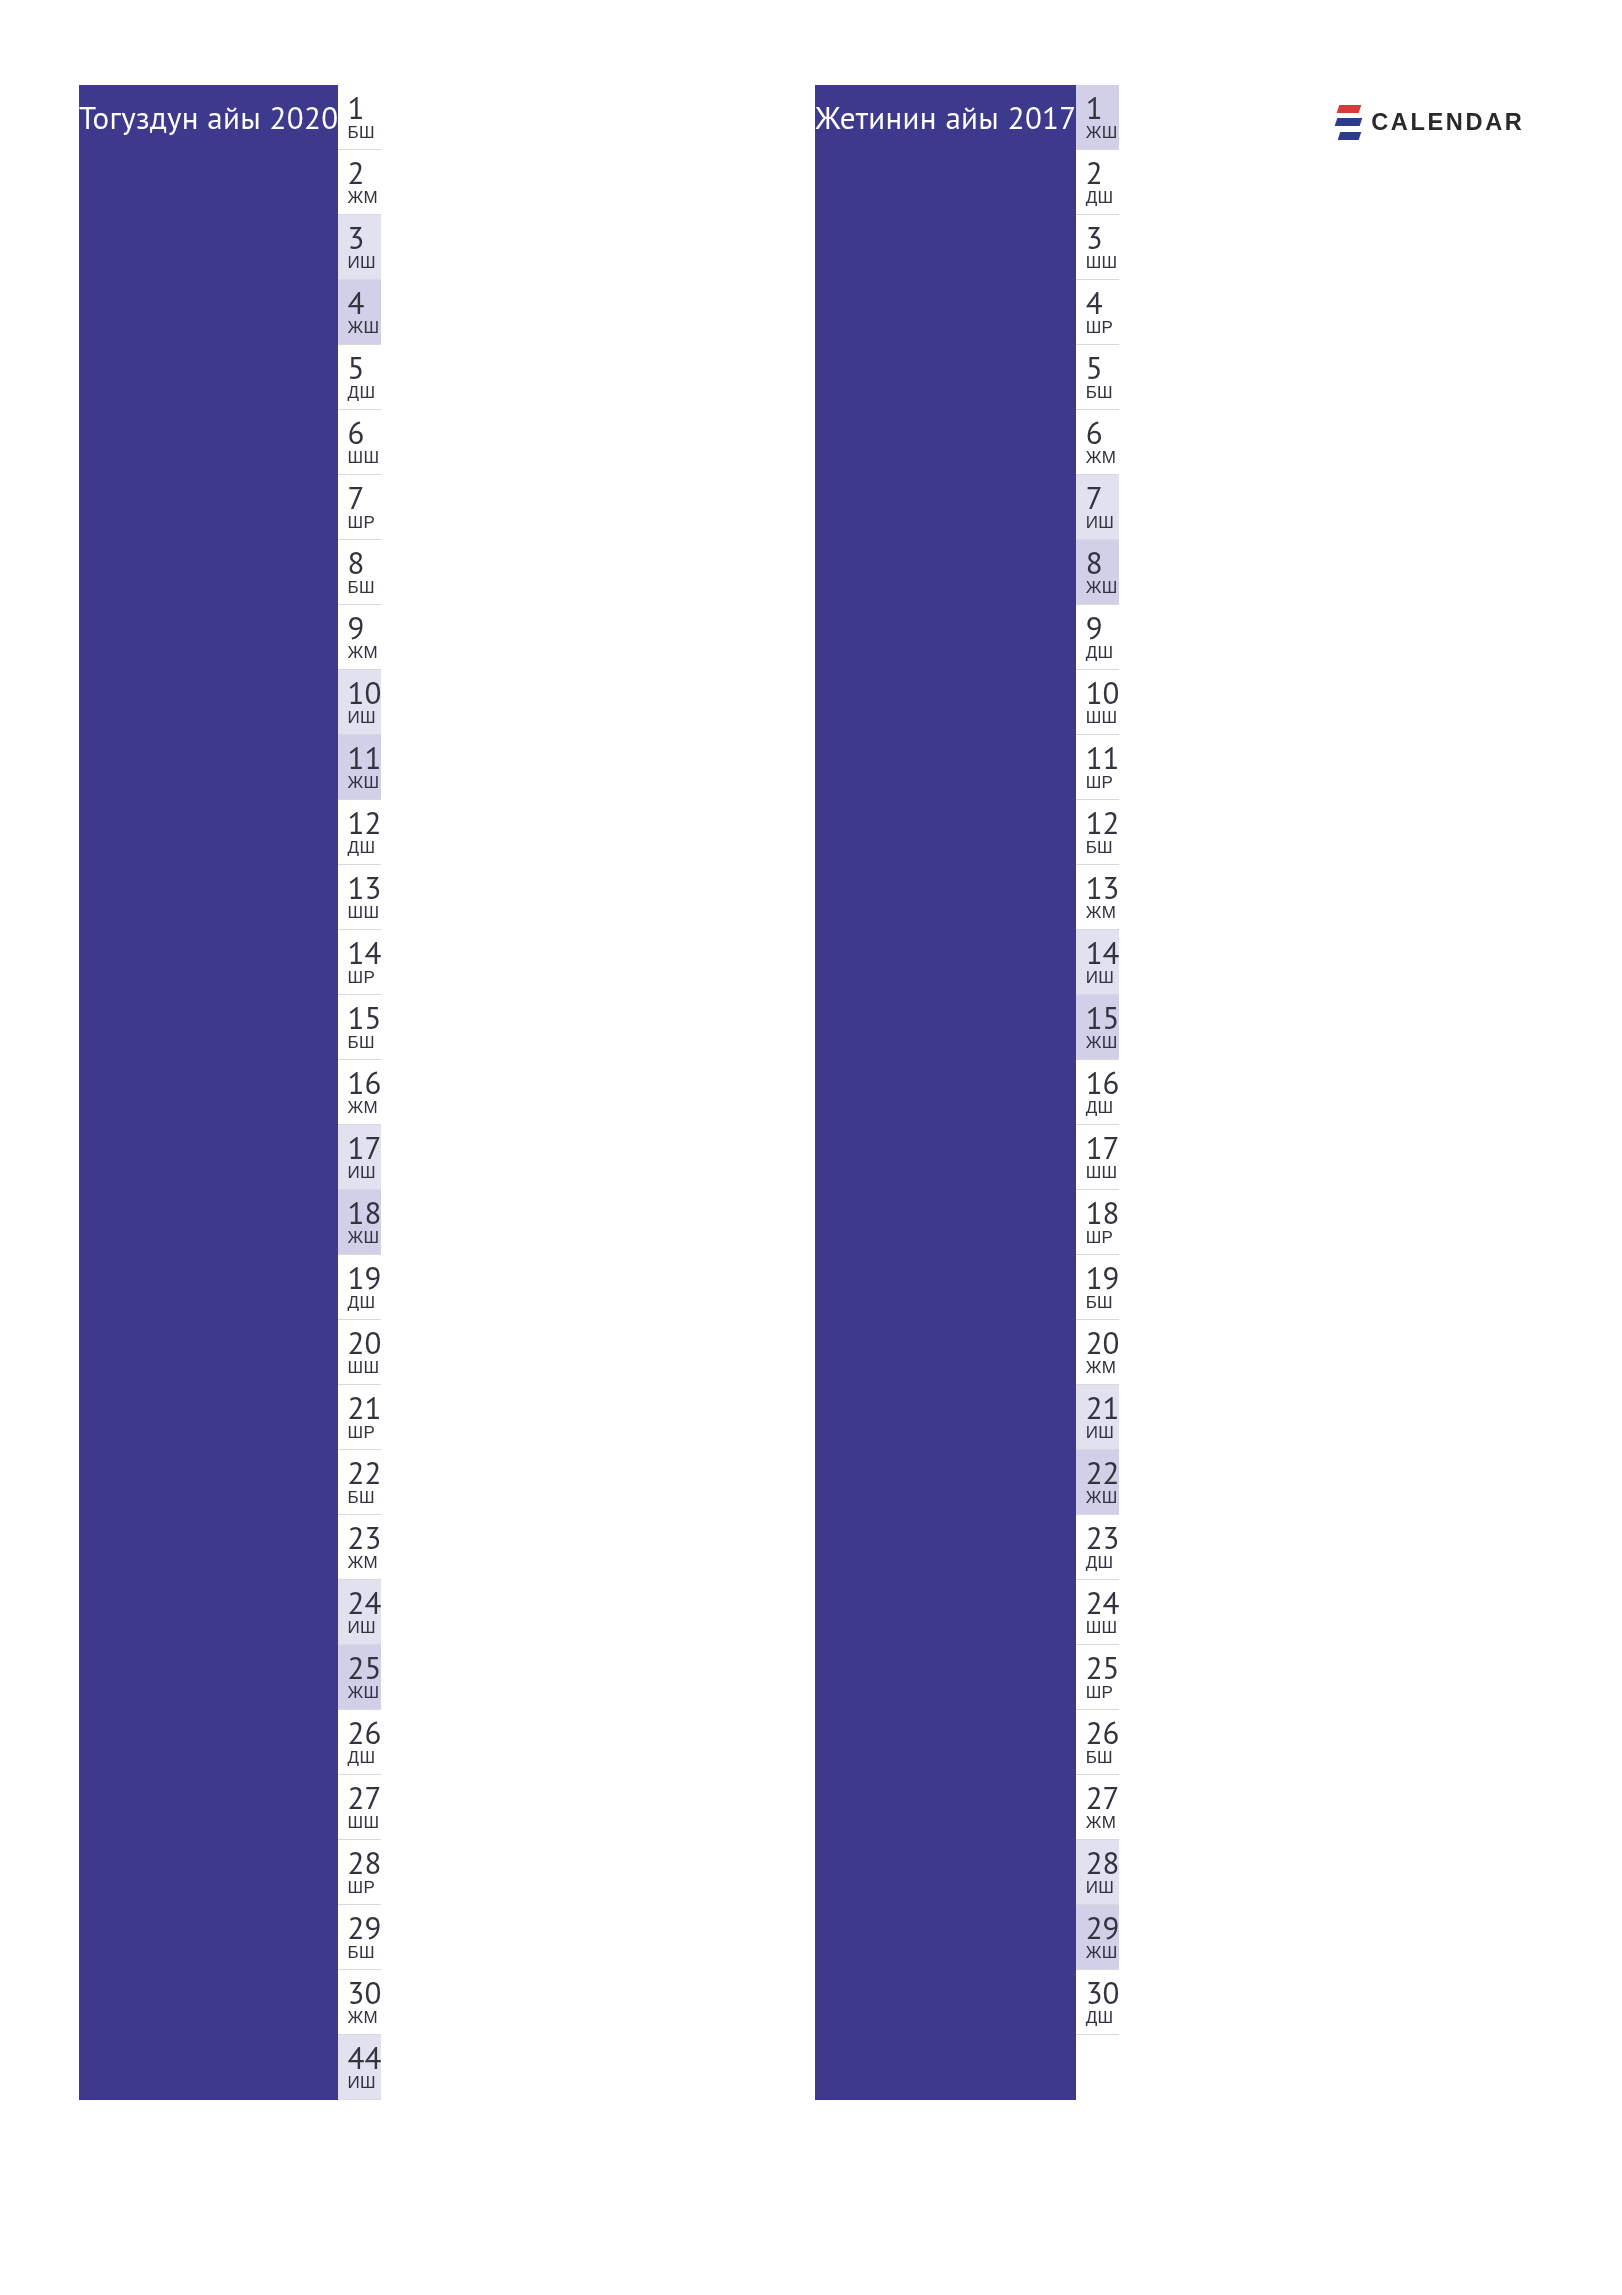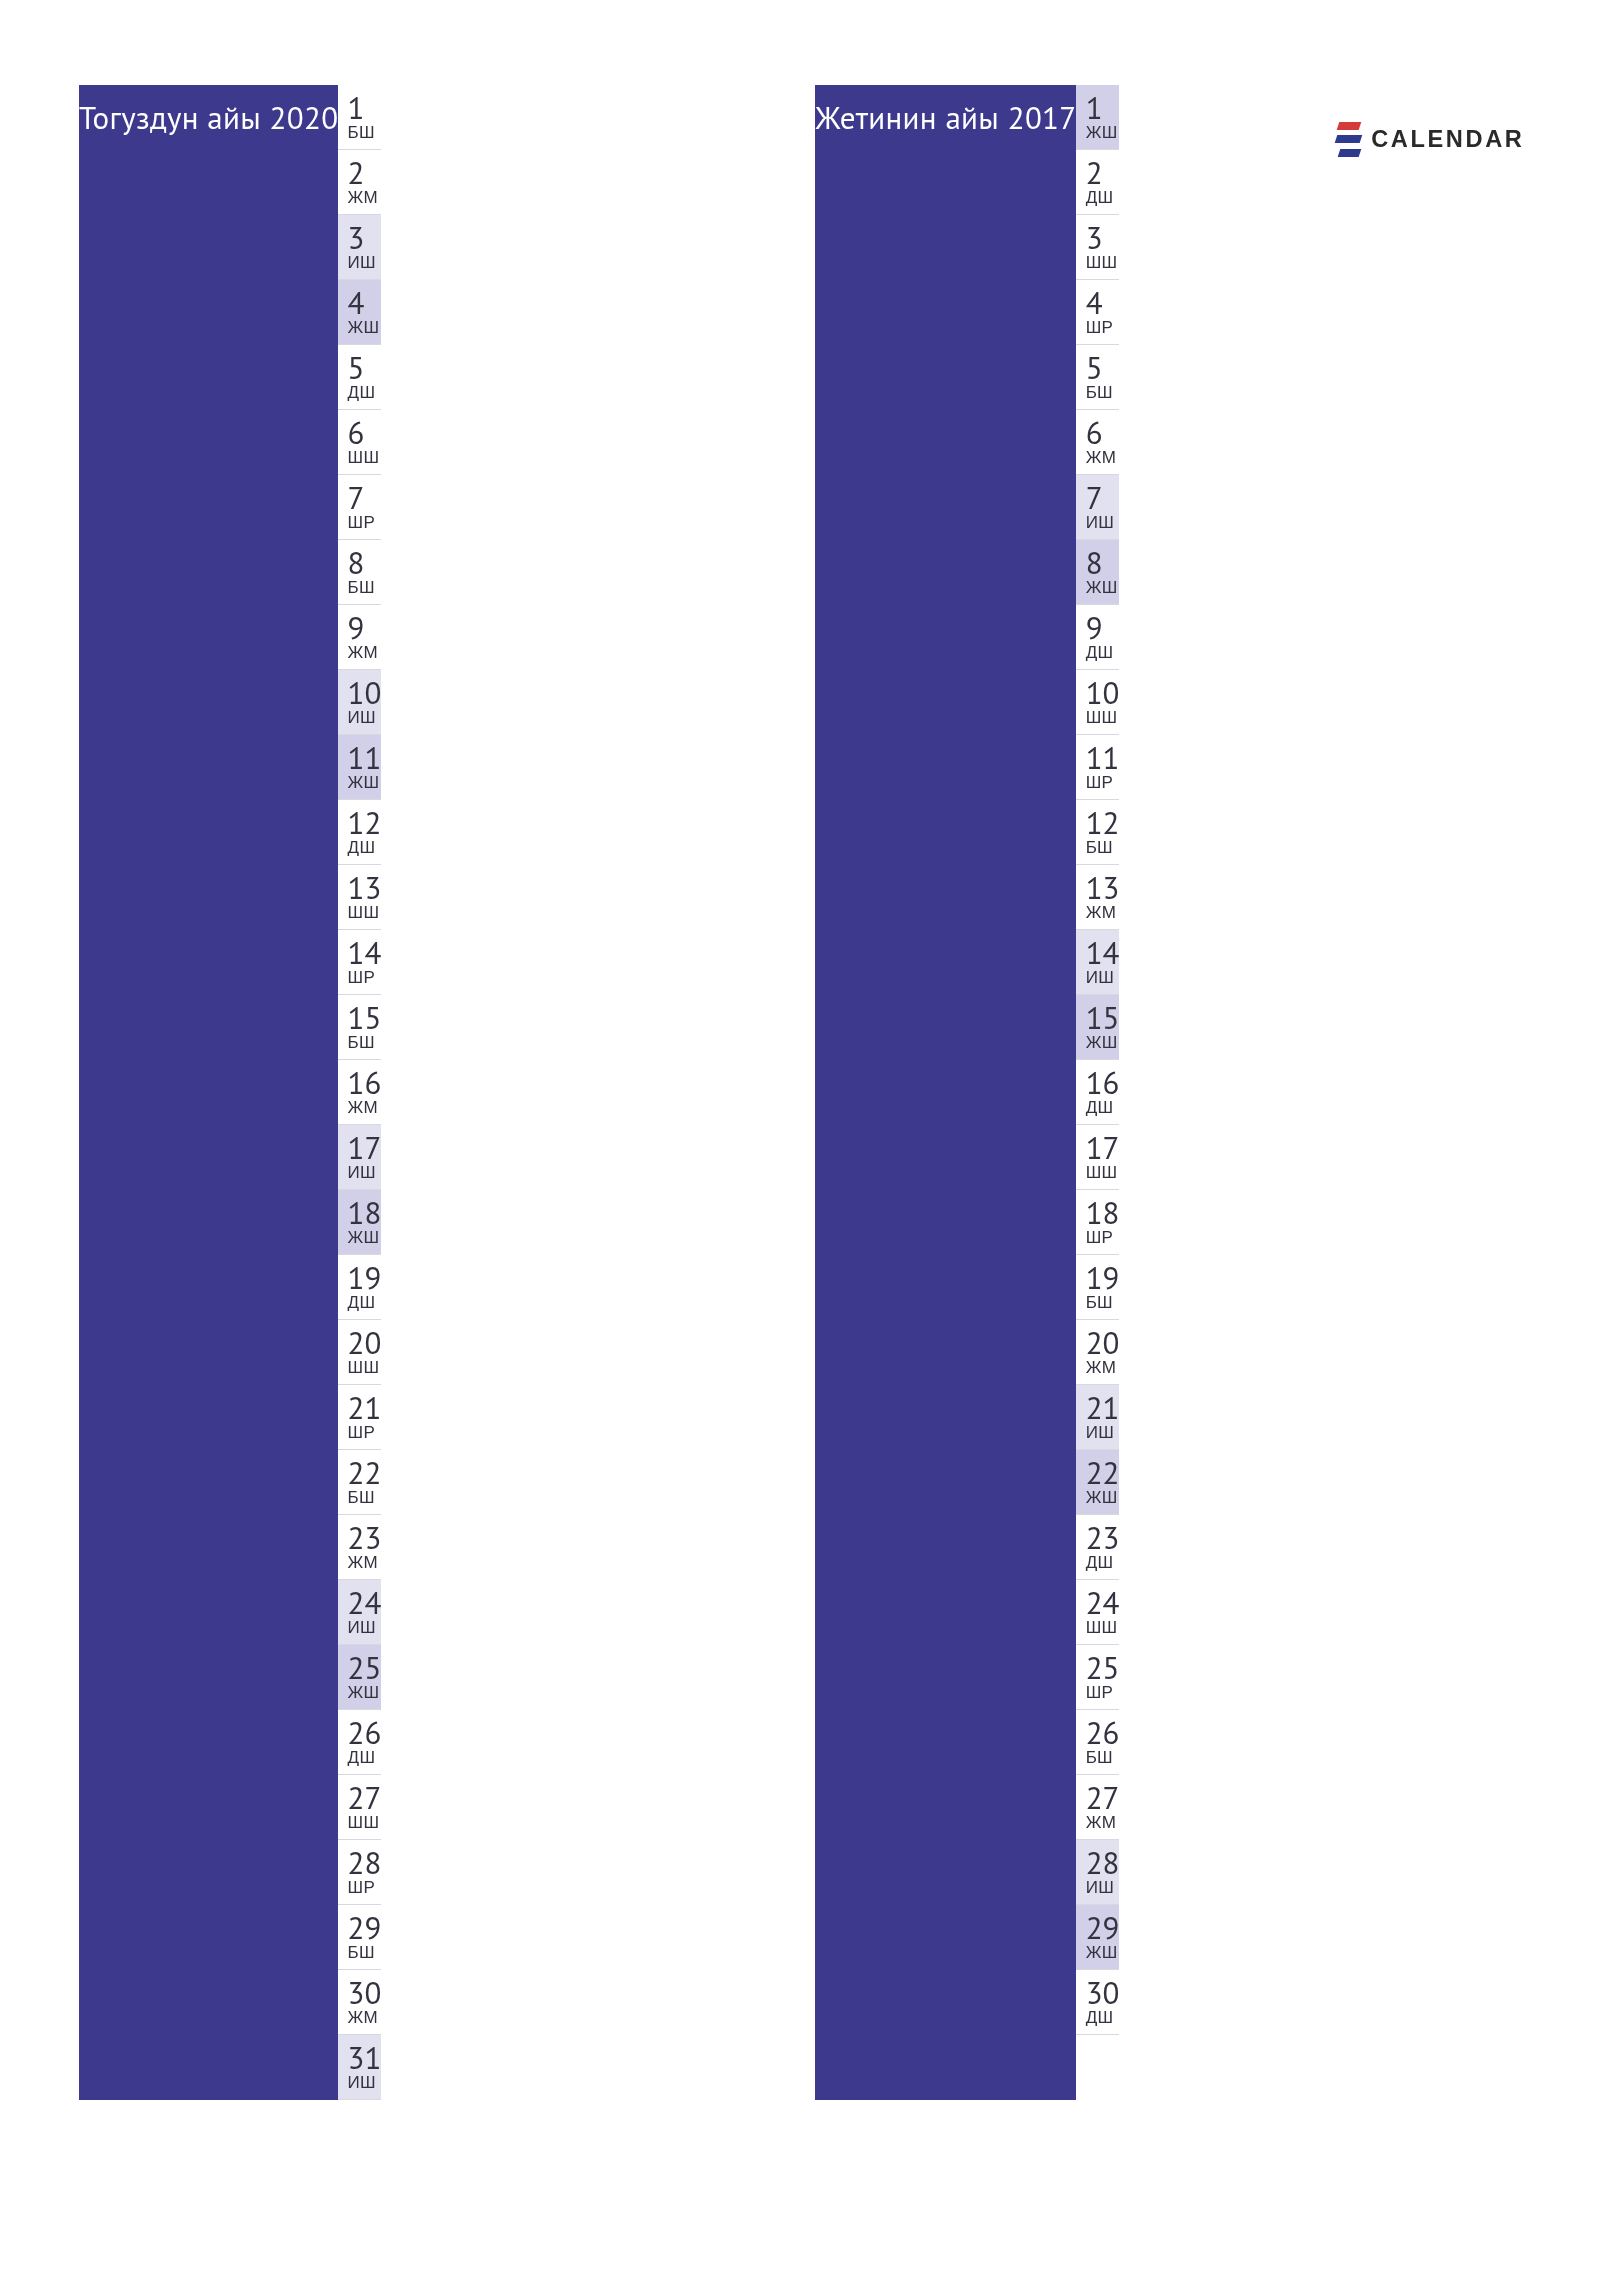--- a/index.html
+++ b/index.html
@@ -53,21 +53,21 @@
     letter-spacing: 0.3px;
     margin-top: 1.3px;
   }
   .footer-area {
     position: relative;
     flex: 1;
   }
   .logo {
     position: absolute;
     right: 19.6px;
-    top: 36px;
+    top: 19px;
     display: flex;
     align-items: center;
     gap: 6.5px;
   }
   .logo-mark {
     width: 31px;
     height: 37px;
     position: relative;
   }
   .logo-mark .bar { position:absolute; height:7.9px; transform: skewX(-18deg); }
@@ -204,21 +204,21 @@
         </div>
         <div class="day-row ">
           <div class="day-num">29</div>
           <div class="day-abbr">БШ</div>
         </div>
         <div class="day-row ">
           <div class="day-num">30</div>
           <div class="day-abbr">ЖМ</div>
         </div>
         <div class="day-row sat">
-          <div class="day-num">31</div>
+          <div class="day-num">44</div>
           <div class="day-abbr">ИШ</div>
         </div>
       </div>
   </div>
 
   <div class="month-col">
     <div class="month-header">Жетинин айы 2017</div>
     <div>
         <div class="day-row sun">
           <div class="day-num">1</div>

